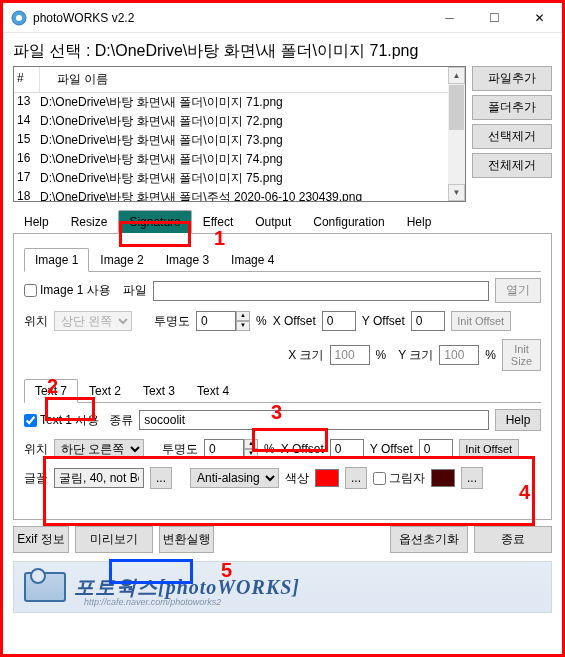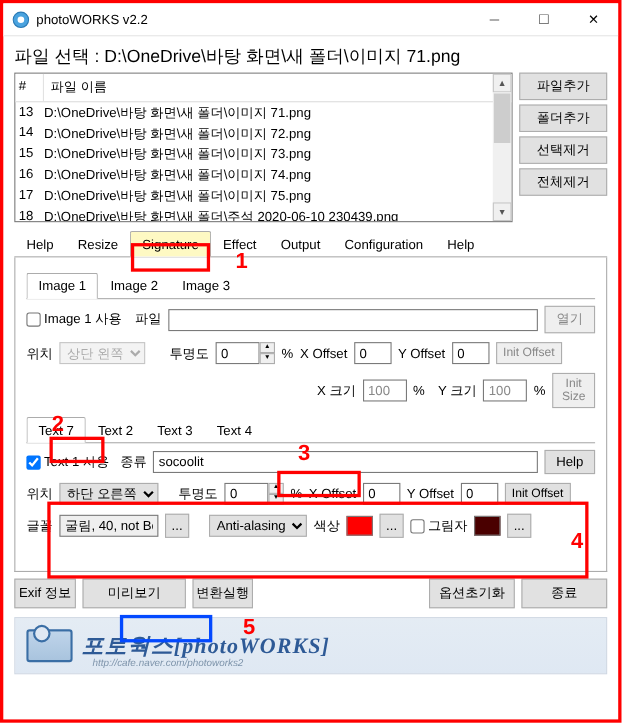--- a/index.html
+++ b/index.html
@@ -8,36 +8,36 @@
 .titlebar-icon { width: 16px; height: 16px; margin-right: 6px; }
 .titlebar-title { font-size: 12px; flex: 1; color: #000; }
 .winbtn { width: 45px; height: 30px; display: flex; align-items: center; justify-content: center; font-size: 12px; color: #555; }
 .winbtn.close { color: #000; }
 .content { padding: 8px 10px 6px 10px; }
 .toprow { display: flex; gap: 6px; }
 .pathlabel { font-size: 16px; margin-bottom: 4px; color: #000; }
 .filelist { border: 1px solid #7a7a7a; background: #fff; height: 136px; flex: 1; position: relative; overflow: hidden; }
 .filelist-header { display: flex; border-bottom: 1px solid #dcdcdc; font-size: 12px; background: #fff; }
 .filelist-header .col-num { width: 26px; padding: 4px 3px; border-right: 1px solid #e2e2e2; }
-.filelist-header .col-name { flex: 1; padding: 4px 6px; }
+.filelist-header .col-name { flex: 1; padding: 4px 6px; margin-left: 11px; }
 .filelist-rows { font-size: 12px; }
 .filelist-row { display: flex; }
 .filelist-row .c1 { width: 26px; padding: 1px 3px; }
 .filelist-row .c2 { flex: 1; padding: 1px 0; white-space: nowrap; overflow: hidden; }
 .scroll-up, .scroll-down { position: absolute; right: 0; width: 17px; height: 17px; background: #f0f0f0; border: 1px solid #c6c6c6; display: flex; align-items: center; justify-content: center; font-size: 8px; color: #555; }
 .scroll-up { top: 0; }
 .scroll-down { bottom: 0; }
 .scrolltrack { position: absolute; right: 0; top: 17px; bottom: 17px; width: 17px; background: #f0f0f0; }
 .scrollthumb { position: absolute; right: 1px; top: 18px; width: 15px; height: 45px; background: #cdcdcd; }
 .rightbtns { display: flex; flex-direction: column; gap: 4px; width: 80px; }
 .btn { background: #e1e1e1; border: 1px solid #adadad; font-size: 12px; text-align: center; padding: 3px 0; cursor: pointer; }
 .btn.dis { color: #888; background: #efefef; }
 .tabstrip { margin-top: 8px; display: flex; font-size: 12px; border-bottom: 1px solid #acacac; }
 .tab { padding: 4px 10px; border: 1px solid transparent; border-bottom: none; cursor: pointer; position: relative; }
-.tab.active { border: 1px solid #acacac; border-bottom: 1px solid #fff; background: #fef9c3; margin-bottom: -1px; border-top-left-radius: 2px; border-top-right-radius: 2px; }
+.tab.active { border: 1px solid #acacac; border-bottom: 1px solid #fff; background: #0f766e; margin-bottom: -1px; border-top-left-radius: 2px; border-top-right-radius: 2px; }
 .tabpanel { border: 1px solid #acacac; border-top: none; padding: 14px 10px 22px 10px; font-size: 12px; }
 .subtabs { display: flex; font-size: 12px; border-bottom: 1px solid #acacac; margin-bottom: 6px; }
 .subtab { padding: 4px 10px; border: 1px solid transparent; border-bottom: none; cursor: pointer; }
 .subtab.active { border: 1px solid #acacac; border-bottom: 1px solid #fff; background: #fff; margin-bottom: -1px; border-top-left-radius: 2px; border-top-right-radius: 2px; }
 .row { display: flex; align-items: center; gap: 6px; margin-bottom: 8px; }
 .ck { display: flex; align-items: center; gap: 3px; }
 input[type=text] { border: 1px solid #7a7a7a; padding: 2px 4px; font-size: 12px; height: 20px; }
 select { border: 1px solid #adadad; background: #e1e1e1; font-size: 12px; height: 20px; padding: 0 2px; }
 select:disabled { color: #888; background: #efefef; }
 .spinner { display: inline-flex; }
@@ -126,20 +126,21 @@
     <div class="tab">Configuration</div>
     <div class="tab">Help</div>
   </div>
 
   <div class="tabpanel">
 
     <div class="subtabs">
       <div class="subtab active">Image 1</div>
       <div class="subtab">Image 2</div>
       <div class="subtab">Image 3</div>
+      <div class="subtab">Image 4</div>
     </div>
     <div class="row">
       <label class="ck">
           <input type="checkbox" style="">
           <span>Image 1 사용</span>
         </label>
       <span style="margin-left:6px;">파일</span>
       <input type="text" style="flex: 1 1 0%;">
       <div class="btn dis" style="width:46px;">열기</div>
     </div>
@@ -219,21 +220,21 @@
           <input type="checkbox" style="">
           <span>그림자</span>
         </label>
       <div class="colorbox" style="background:#4a0000;"></div>
       <div class="btn" style="width:22px;">...</div>
     </div>
   </div>
 
   <div class="footer-row">
     <div class="footbtn" style="width:56px;">Exif 정보</div>
-    <div class="footbtn" style="width:94px;">미리보기</div>
+    <div class="footbtn" style="width:78px;">미리보기</div>
     <div class="footbtn" style="width:55px;">변환실행</div>
     <div style="flex:1;"></div>
     <div class="footbtn" style="width:78px;">옵션초기화</div>
     <div class="footbtn" style="width:78px;">종료</div>
   </div>
 
   <div class="banner">
     <div class="banner-icon"></div>
     <div>
       <div class="banner-text">포토웍스[photoWORKS]</div>

